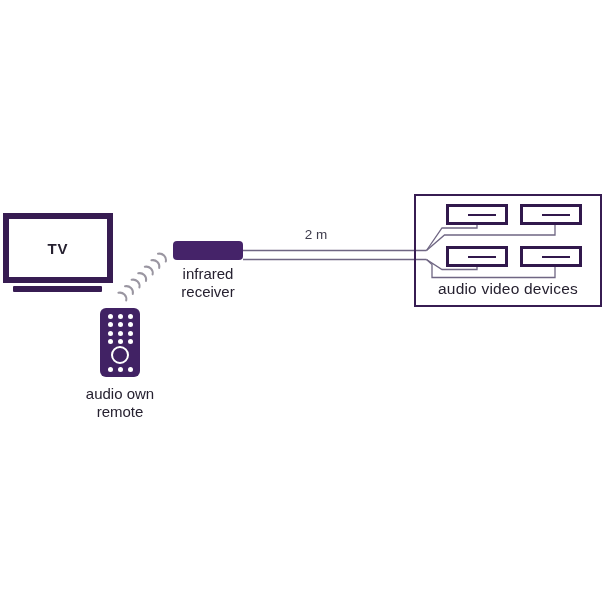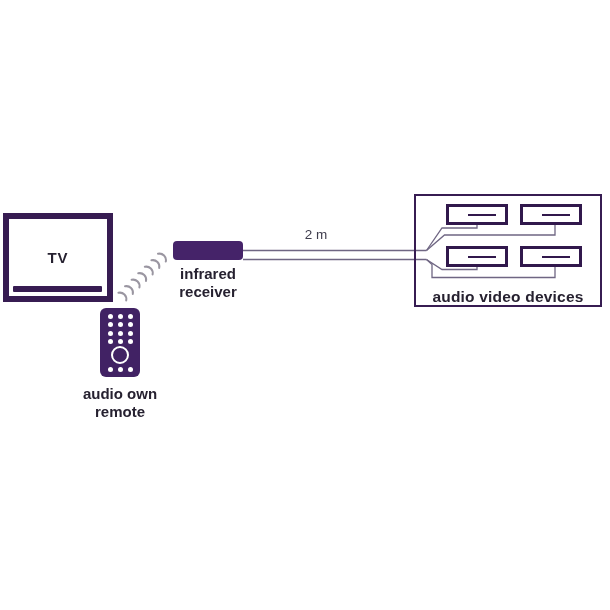--- a/index.html
+++ b/index.html
@@ -7,21 +7,21 @@
     position:relative;
     width:610px;height:610px;
     background:#ffffff;
     font-family:"Liberation Sans", sans-serif;
     overflow:hidden;
   }
   .wires-svg{position:absolute;left:0;top:0;z-index:0;pointer-events:none;}
 
   
   .tv{
-    position:absolute;left:3px;top:213px;width:110px;height:89px;
+    position:absolute;left:3px;top:213px;width:110px;height:70px;
     border:6px solid #371c52;box-sizing:border-box;background:#ffffff;
     display:flex;align-items:center;justify-content:center;z-index:1;
   }
   .tv-label{font-weight:bold;font-size:15px;letter-spacing:1px;color:#262130;}
   .tv-stand{
     position:absolute;left:13px;top:286px;width:89px;height:6px;
     background:#371c52;border-radius:1px;z-index:1;
   }
 
   
@@ -45,21 +45,21 @@
   }
 
   
   .receiver{
     position:absolute;left:173px;top:241px;width:70px;height:19px;
     background:#452369;border-radius:4px;z-index:1;
   }
 
   
   .lbl{
-    position:absolute;color:#262130;font-weight:bold;font-size:15px;
+    position:absolute;color:#262130;font-weight:normal;font-size:15px;
     line-height:17.5px;text-align:center;z-index:1;
   }
   .receiver-label{left:166px;top:265px;width:84px;}
   .remote-label{left:82px;top:385px;width:76px;}
   .cable-length{
     position:absolute;left:290px;top:227px;width:52px;text-align:center;
     font-size:13.5px;font-weight:normal;color:#3f3d4d;z-index:1;
   }
 
   
@@ -72,21 +72,21 @@
     border:3px solid #31184c;box-sizing:border-box;background:#ffffff;z-index:2;
   }
   .du-tl{left:446px;top:204px;}
   .du-tr{left:520px;top:204px;}
   .du-bl{left:446px;top:246px;}
   .du-br{left:520px;top:246px;}
   .device-port-dash{
     position:absolute;left:19px;top:50%;margin-top:-1px;
     width:28px;height:2px;background:#31184c;
   }
-  .devices-label{left:414px;top:280px;width:188px;font-size:15.5px;letter-spacing:0.2px;margin-top:8px;}
+  .devices-label{left:414px;top:280px;width:188px;font-size:15.5px;letter-spacing:0.2px;}
 </style>
 </head>
 <body>
 
 <div class="canvas">
 
   <svg class="wires-svg" width="610" height="610" viewBox="0 0 610 610">
 
     <g stroke="#9a96a1" stroke-width="2" fill="none" stroke-linecap="round">
       <path d="M0 -5.5 A6.5 6.5 0 0 1 0 5.5" transform="translate(122.3,296.7) rotate(-45)"></path>

